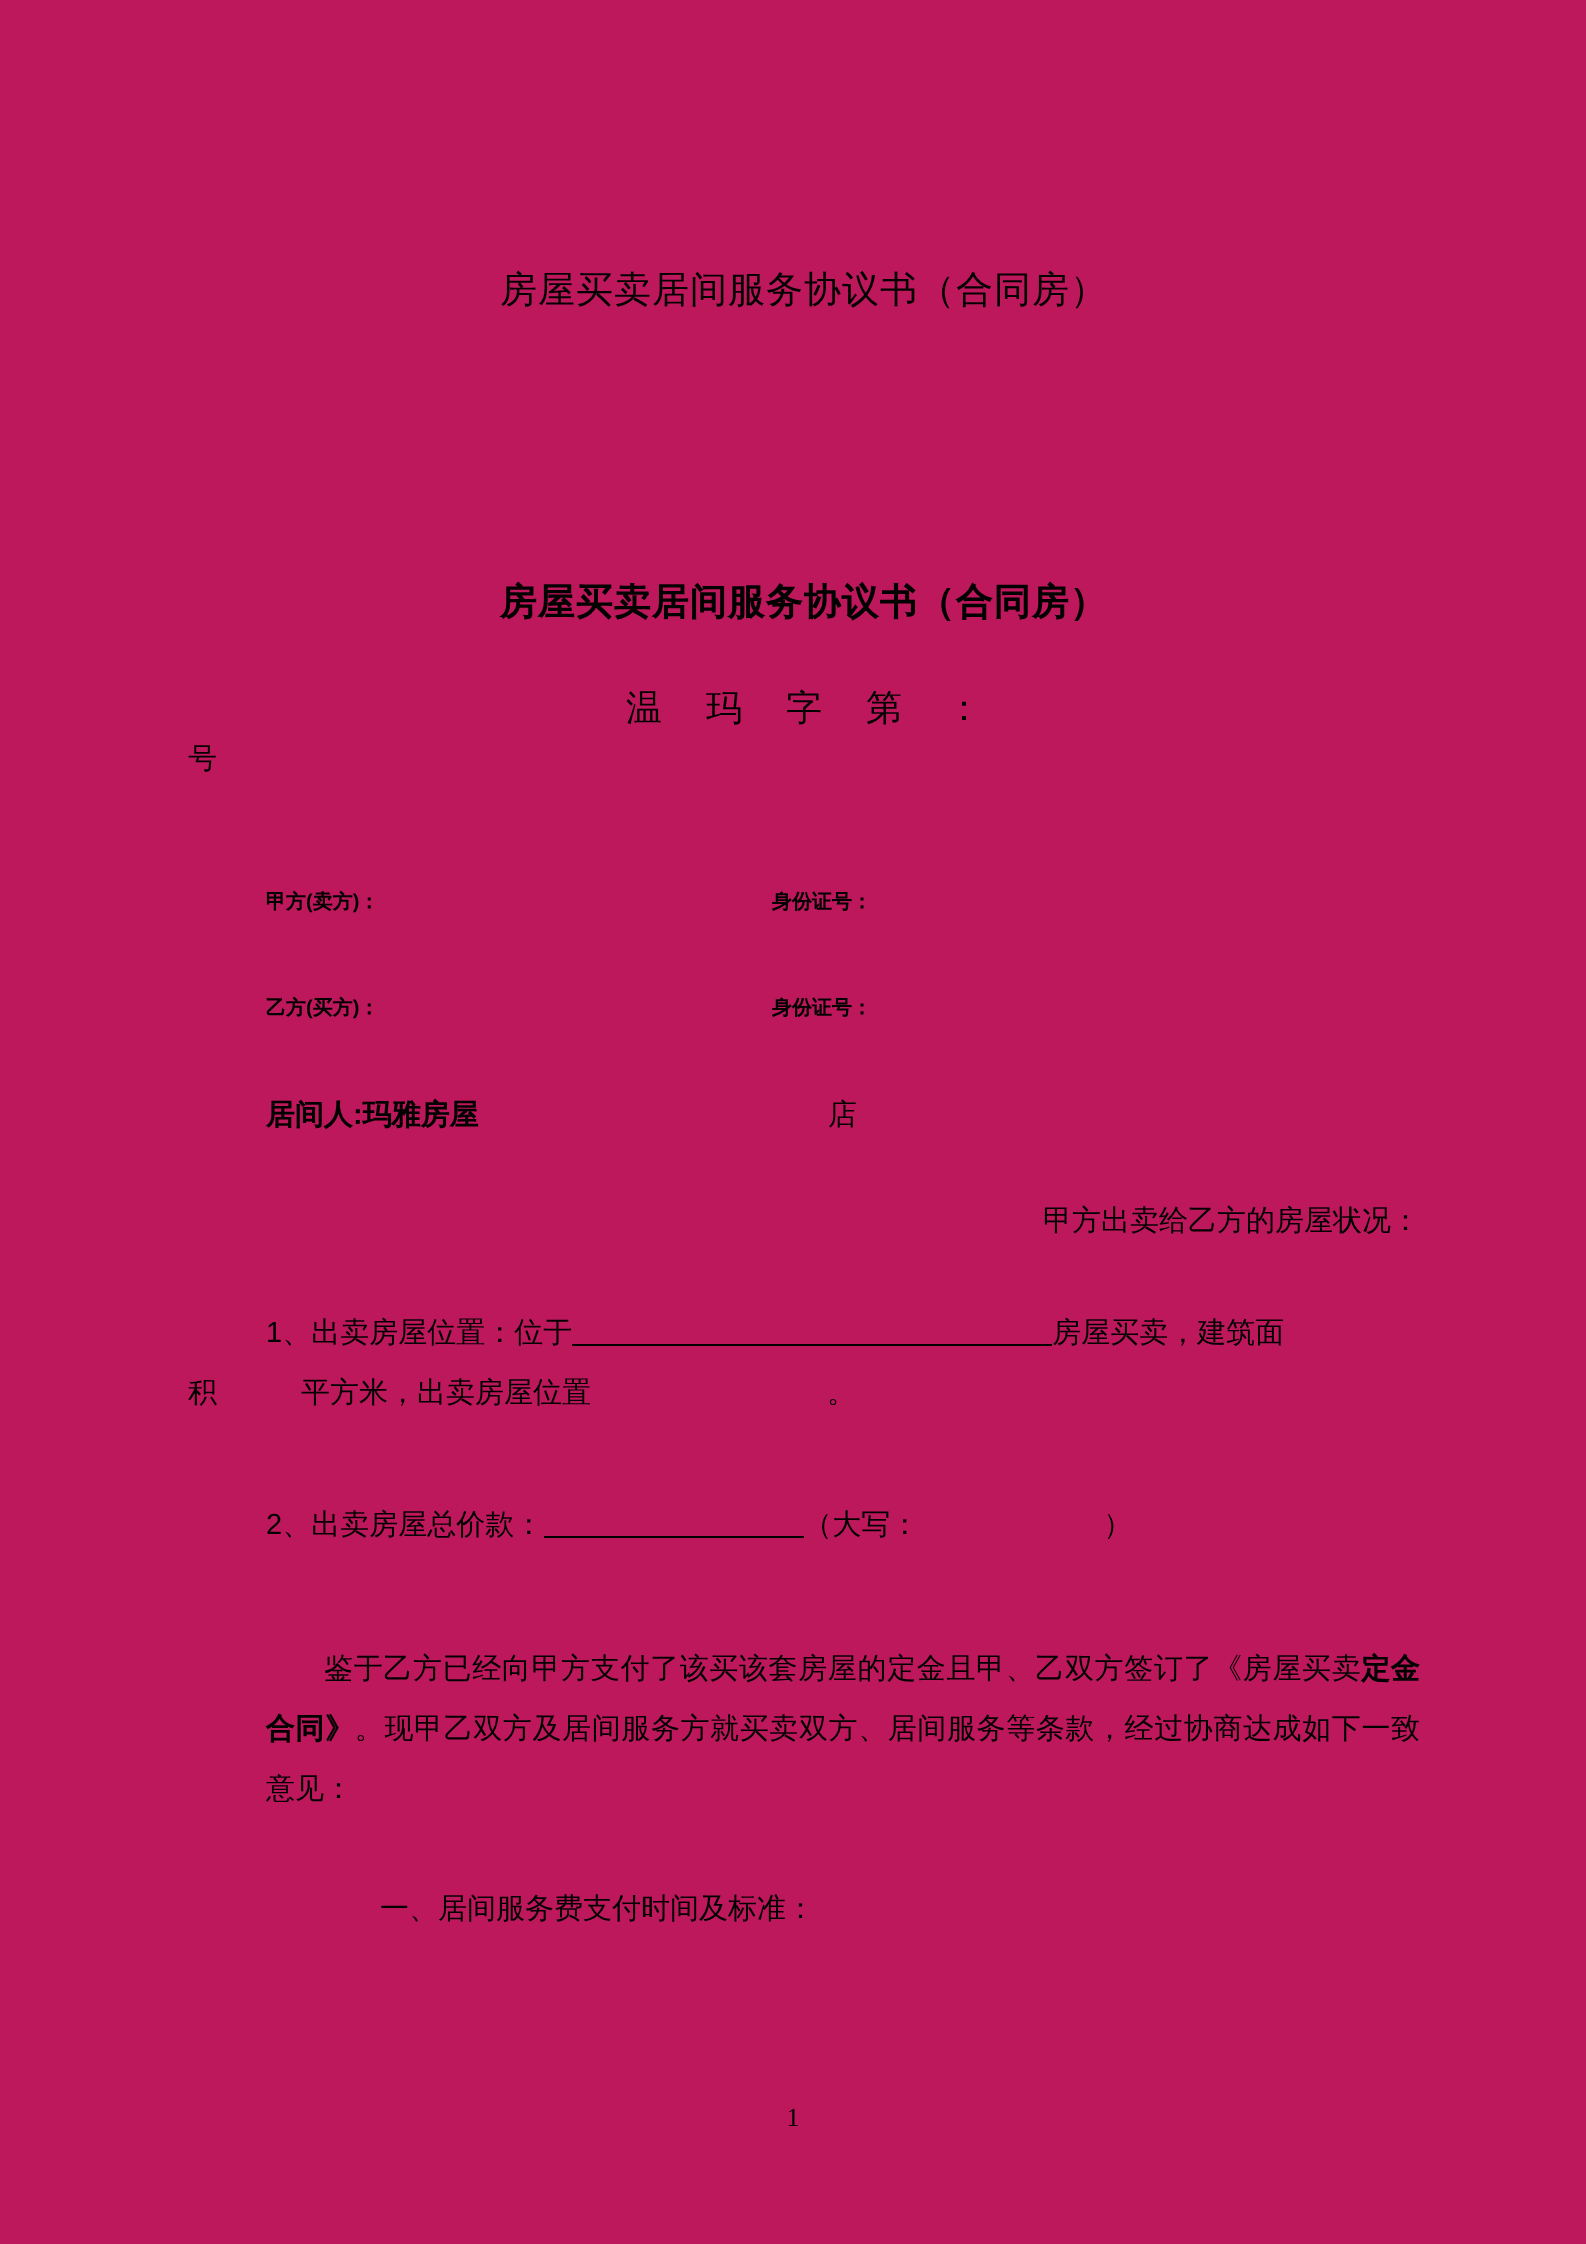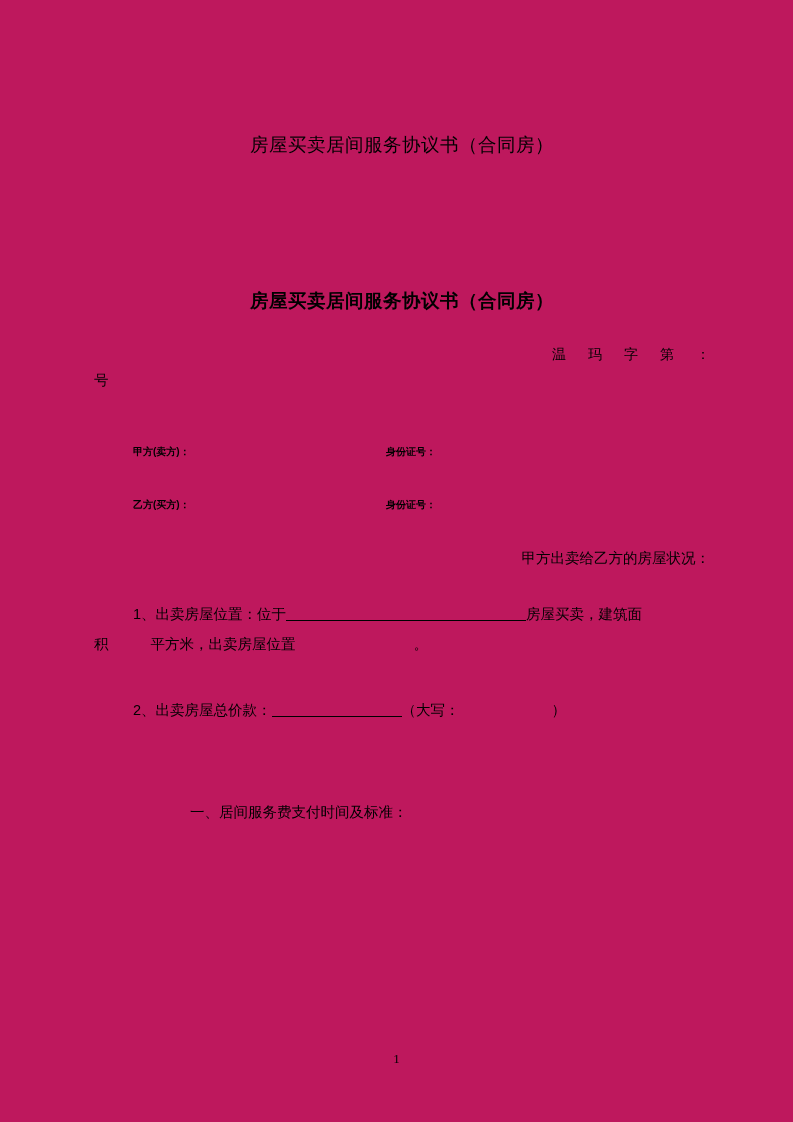--- a/index.html
+++ b/index.html
@@ -39,23 +39,23 @@
     font-size: 18.5px;
     line-height: 1.5;
     text-align: center;
     font-weight: bold;
     letter-spacing: 0.5px;
     margin: 0;
   }
   .spacer-b { height: 26px; }
 
   .ref-line {
-    font-size: 14px;
-    line-height: 26px;
-    text-align: right;
+    font-size: 18px;
+    line-height: 26px;
+    text-align: center;
     margin: 0;
     padding-right: 0px;
   }
   .ref-line .sp { display: inline-block; width: 22px; }
   .ref-line-2 {
     font-size: 14.5px;
     line-height: 26px;
     text-align: left;
     margin: 0;
   }
@@ -171,33 +171,35 @@
     <p class="ref-line"><span>温</span><span class="sp"></span><span>玛</span><span class="sp"></span><span>字</span><span class="sp"></span><span>第</span><span class="sp"></span><span>：</span></p>
 
     <p class="ref-line-2">号</p>
 
     <div class="spacer-c"></div>
 
     <p class="party-row"><span>甲方(卖方)：</span><span class="col2">身份证号：</span></p>
 
     <p class="party-row"><span>乙方(买方)：</span><span class="col2">身份证号：</span></p>
 
+    <p class="agent-row"><span>居间人:玛雅房屋</span><span class="shop">店</span></p>
 
     <p class="plain-row">甲方出卖给乙方的房屋状况：</p>
 
     <div class="spacer-d"></div>
 
     <p class="item-para"><span>1、出卖房屋位置：位于</span><span class="blank-u blank-long"></span><span>房屋买卖，建筑面</span><span class="hang"><span>积</span><span class="gap-sm"></span><span>平方米，出卖房屋位置</span><span class="gap-lg"></span><span>。</span></span></p>
 
     <div class="spacer-e"></div>
 
     <p class="item-para"><span>2、出卖房屋总价款：</span><span class="blank-u blank-mid"></span><span>（大写：</span><span class="gap-md"></span><span>）</span></p>
 
     <div class="spacer-f"></div>
 
+    <p class="body-para"><span>鉴于乙方已经向甲方支付了该买该套房屋的定金且甲、乙双方签订了《房屋买卖</span><b>定金合同》</b><span>。现甲乙双方及居间服务方就买卖双方、居间服务等条款，经过协商达成如下一致意见：</span></p>
 
     <div class="spacer-g"></div>
 
     <p class="section-head">一、居间服务费支付时间及标准：</p>
 
   </div>
 
   <div class="page-number">1</div>
 
 </div>

